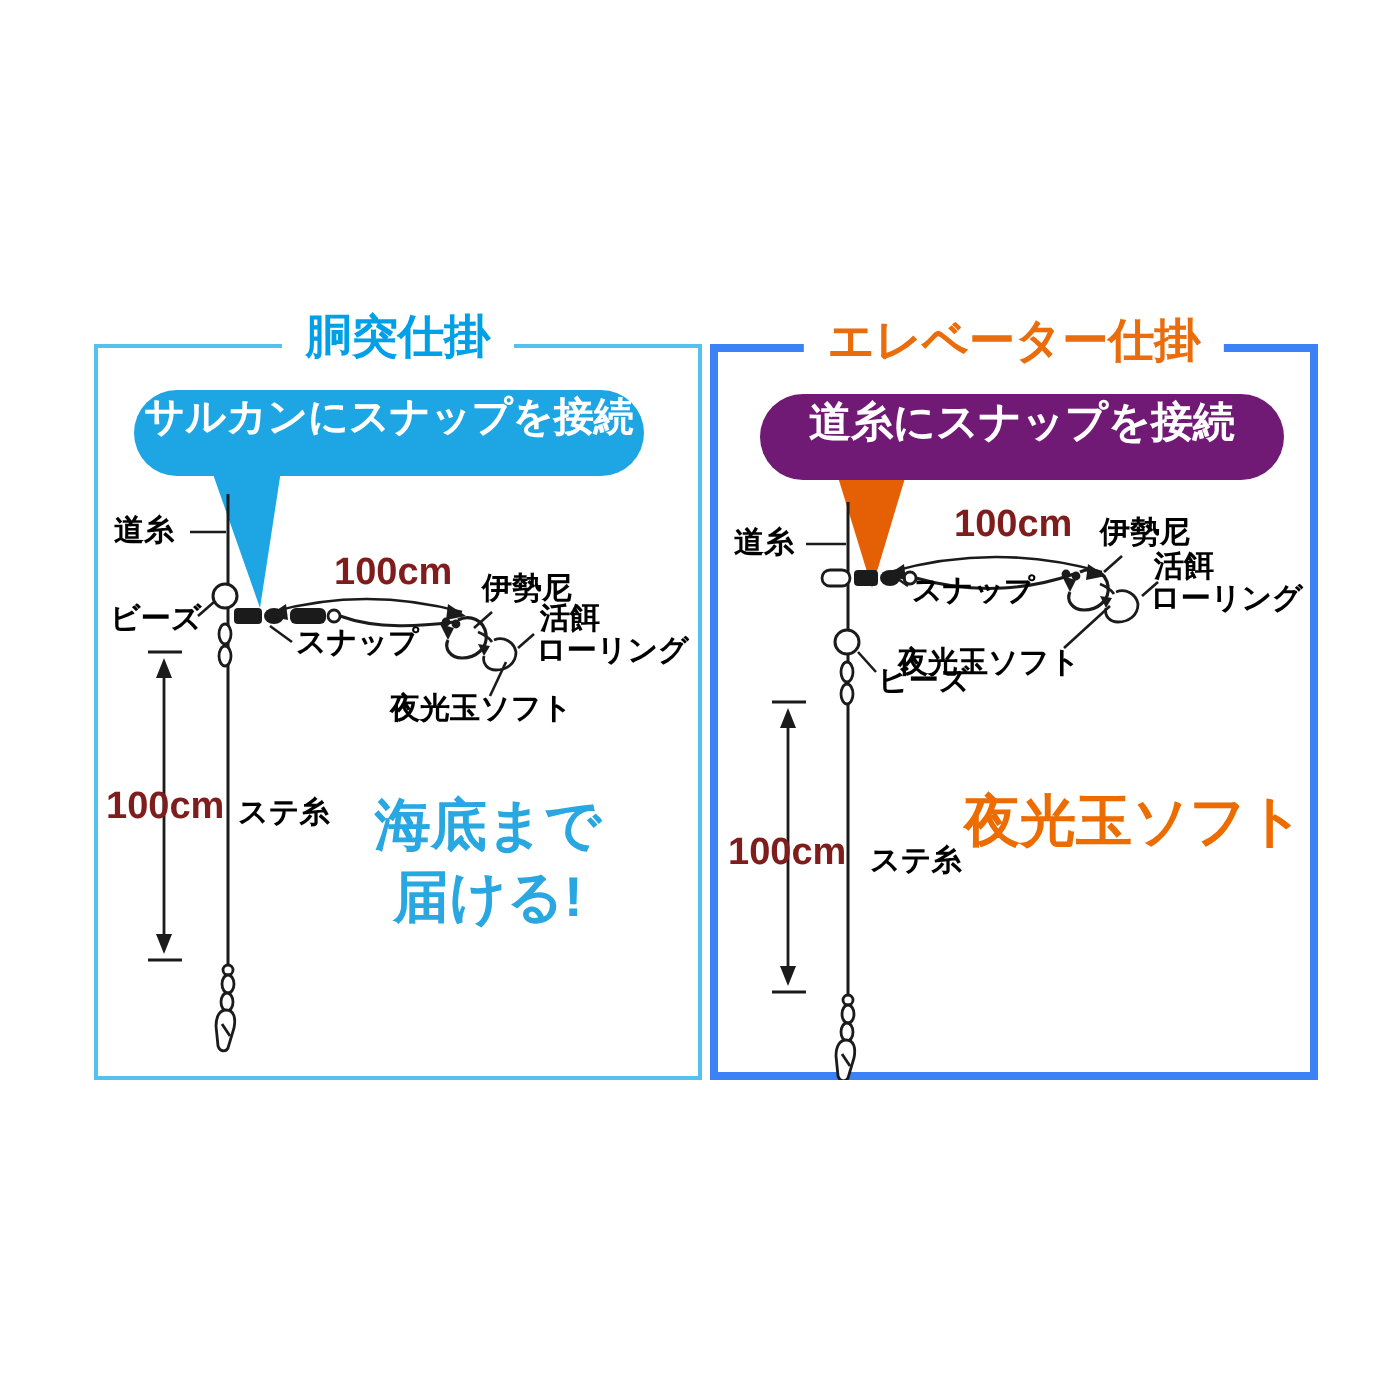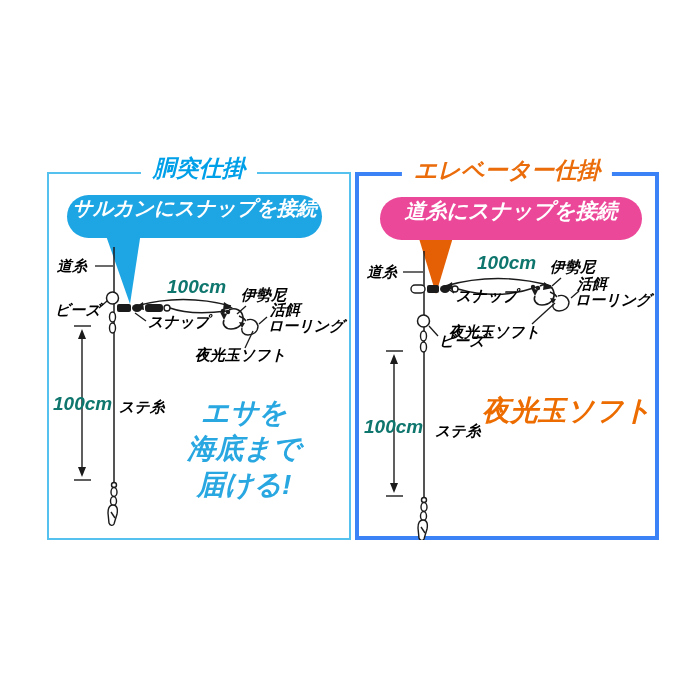--- a/index.html
+++ b/index.html
@@ -1,34 +1,34 @@
 <!DOCTYPE html>
 <html><head>
 <meta charset="utf-8">
 <style>
   html,body{margin:0;padding:0;background:#fff;}
   body{width:700px;height:700px;position:relative;font-family:"Liberation Sans","DejaVu Sans",sans-serif;}
   .stage{position:absolute;inset:0;}
-  .panel{position:absolute;top:172px;width:304px;height:368px;box-sizing:border-box;background:#fff;font-style:italic;}
+  .panel{position:absolute;top:172px;width:304px;height:368px;box-sizing:border-box;background:#fff;}
   #panel-left{left:47px;border:2px solid #54c1ef;}
   #panel-right{left:355px;border:4px solid #3b82f6;}
   .title{position:absolute;top:-20px;left:50%;transform:translateX(-50%);
          background:#fff;padding:0 12px;font-size:23px;font-weight:bold;
          white-space:nowrap;z-index:3;line-height:28px;}
   #panel-left .title{color:#00a0e9;}
   #panel-right .title{color:#ea6c0a;}
   .bubble{position:absolute;height:43px;border-radius:22px;color:#fff;
           font-weight:bold;display:flex;align-items:flex-start;justify-content:center;
           white-space:nowrap;z-index:2;}
   #panel-left .bubble{left:18px;top:21px;width:255px;background:#1ea5e3;font-size:20px;}
-  #panel-right .bubble{left:21px;top:21px;width:262px;background:#ec4899;font-size:21px;}
+  #panel-right .bubble{left:21px;top:21px;width:262px;background:#701a75;font-size:21px;}
   .art{position:absolute;left:0;top:0;z-index:1;}
   .lbl{position:absolute;font-size:15px;font-weight:600;color:#000000;
        white-space:nowrap;z-index:2;line-height:16px;}
-  .num{position:absolute;font-size:19px;font-weight:bold;color:#0f766e;
+  .num{position:absolute;font-size:19px;font-weight:bold;color:#7f1d1d;
        white-space:nowrap;z-index:2;}
   .slogan{position:absolute;text-align:center;font-weight:600;z-index:2;}
   #panel-left .slogan{left:112px;top:221px;width:166px;color:#29a7e1;font-size:28px;line-height:36px;}
   #panel-right .slogan{left:118px;top:216px;width:180px;color:#ed6c00;font-size:28px;line-height:37px;}
   svg line,svg path,svg ellipse,svg circle{vector-effect:non-scaling-stroke;}
 </style>
 </head>
 <body>
 
 <div class="stage">
@@ -114,21 +114,20 @@
     <span class="lbl" style="left:99px;top:140px">スナップ</span>
     <span class="num" style="left:118px;top:102px">100cm</span>
     <span class="lbl" style="left:192px;top:113px">伊勢尼</span>
     <span class="lbl" style="left:221px;top:128px">活餌</span>
     <span class="lbl" style="left:219px;top:144px">ローリング</span>
     <span class="lbl" style="left:146px;top:173px">夜光玉ソフト</span>
     <span class="num" style="left:4px;top:219px">100cm</span>
     <span class="lbl" style="left:70px;top:225px">ステ糸</span>
 
     <div class="slogan">
-      <div>エサを</div>
       <div>海底まで</div>
       <div>届ける!</div>
     </div>
   </div>
 
   <div class="panel" id="panel-right">
     <span class="title">エレベーター仕掛</span>
     <div class="bubble">
       <span>道糸にスナップを接続</span>
     </div>

